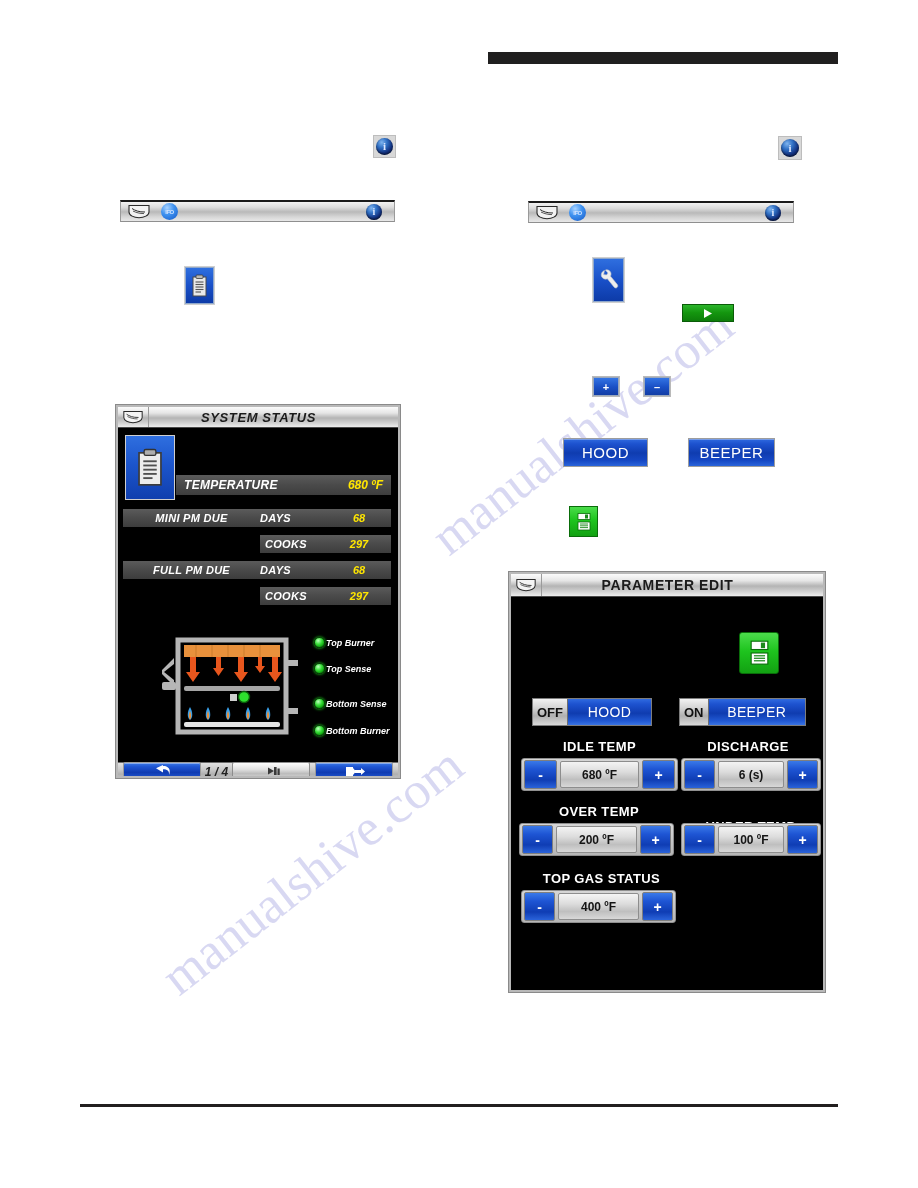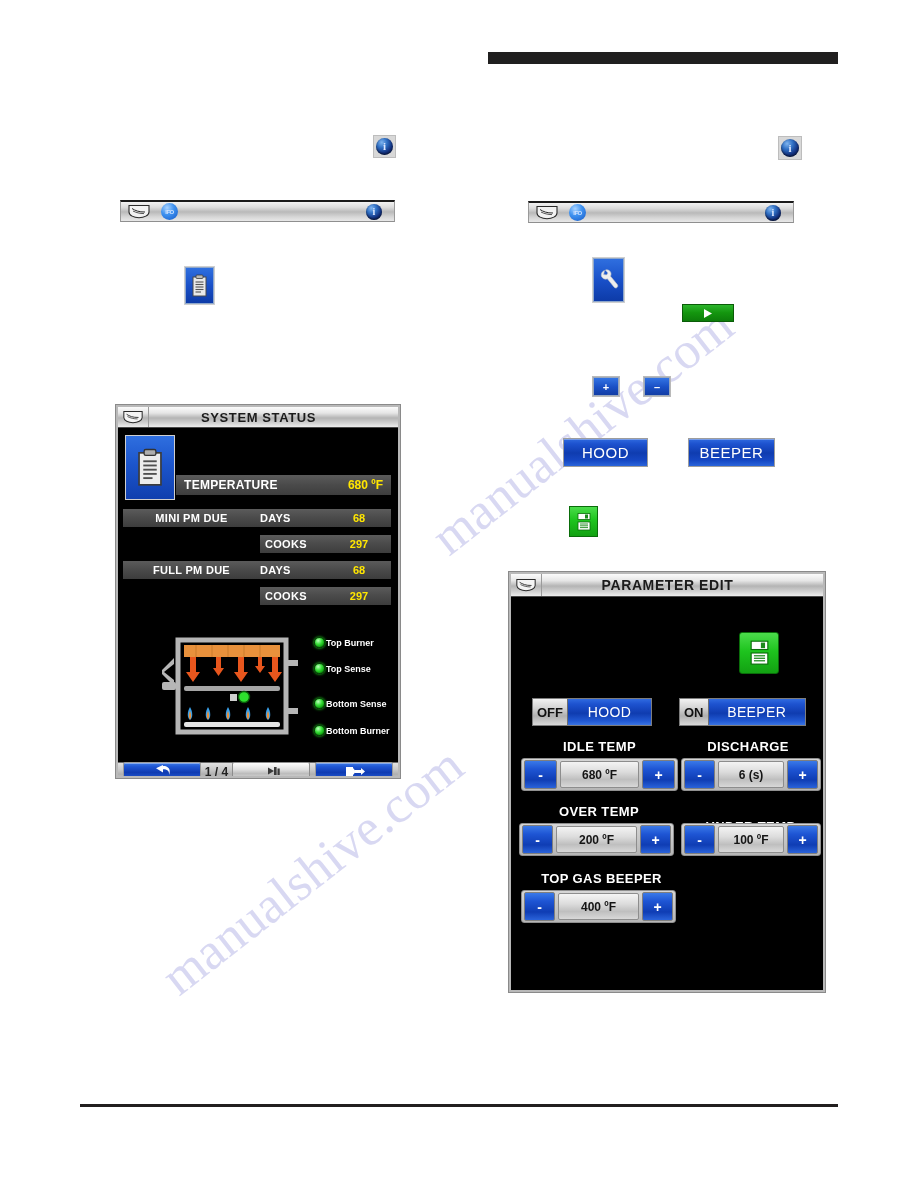--- a/index.html
+++ b/index.html
@@ -369,21 +369,21 @@
     <g stroke="#555" stroke-width="1.1">
       <line x1="5.5" y1="8" x2="13.5" y2="8"></line>
       <line x1="5.5" y1="10.5" x2="13.5" y2="10.5"></line>
       <line x1="5.5" y1="13" x2="13.5" y2="13"></line>
       <line x1="5.5" y1="15.5" x2="13.5" y2="15.5"></line>
       <line x1="5.5" y1="18" x2="11" y2="18"></line>
     </g>
   </svg>
 </div>
 
-<div class="lcd" style="left:116px; top:405px; width:284px; height:373px;">
+<div class="lcd" style="left:116px; top:405px; width:284px; height:373px;font-style:italic;">
   <div class="lcd-title">
     <div class="logo-slot">
       <svg class="shield" width="22" height="14" viewBox="0 0 24 15">
         <path d="M2 1.5 L22 1.5 L22 8 C22 11.5 17 13.6 12 13.8 C7 13.6 2 11.5 2 8 Z" fill="#f4f4f4" stroke="#2a2a2a" stroke-width="1.1"></path>
         <path d="M5 4.5 C8 6.5 12 8.2 18 8" stroke="#2a2a2a" stroke-width="1" fill="none"></path>
         <path d="M6 7 C9 8.6 13 9.6 17 9.6" stroke="#2a2a2a" stroke-width=".8" fill="none"></path>
       </svg>
     </div>
     <div class="title-text">SYSTEM STATUS</div>
   </div>
@@ -641,21 +641,21 @@
       <div class="step-btn" style="width:29px; height:27px;">+</div>
     </div>
 
     <div class="p-label" style="left:167px; top:222px; width:145px;">UNDER TEMP</div>
     <div class="stepper" style="left:170px; top:226px; width:140px; height:33px;">
       <div class="step-btn" style="width:29px; height:27px;">-</div>
       <div class="step-val">100 ºF</div>
       <div class="step-btn" style="width:29px; height:27px;">+</div>
     </div>
 
-    <div class="p-label" style="left:8px; top:274px; width:165px;">TOP GAS BEEPER</div>
+    <div class="p-label" style="left:8px; top:274px; width:165px;">TOP GAS STATUS</div>
     <div class="stepper" style="left:10px; top:293px; width:155px; height:33px;">
       <div class="step-btn" style="width:29px; height:27px;">-</div>
       <div class="step-val">400 ºF</div>
       <div class="step-btn" style="width:29px; height:27px;">+</div>
     </div>
 
     <div class="lcd-nav" style="height:28px;">
       <div class="nav-btn-blue" style="width:91px; height:20px;">
         <svg width="24" height="13" viewBox="0 0 22 12">
           <path d="M14 1 C18 2 20 5 18 10 C18.5 5.5 16 4.2 12 4.2 L12 7.5 L5 3.3 L12 0 L12 1 Z" fill="#ffffff"></path>

